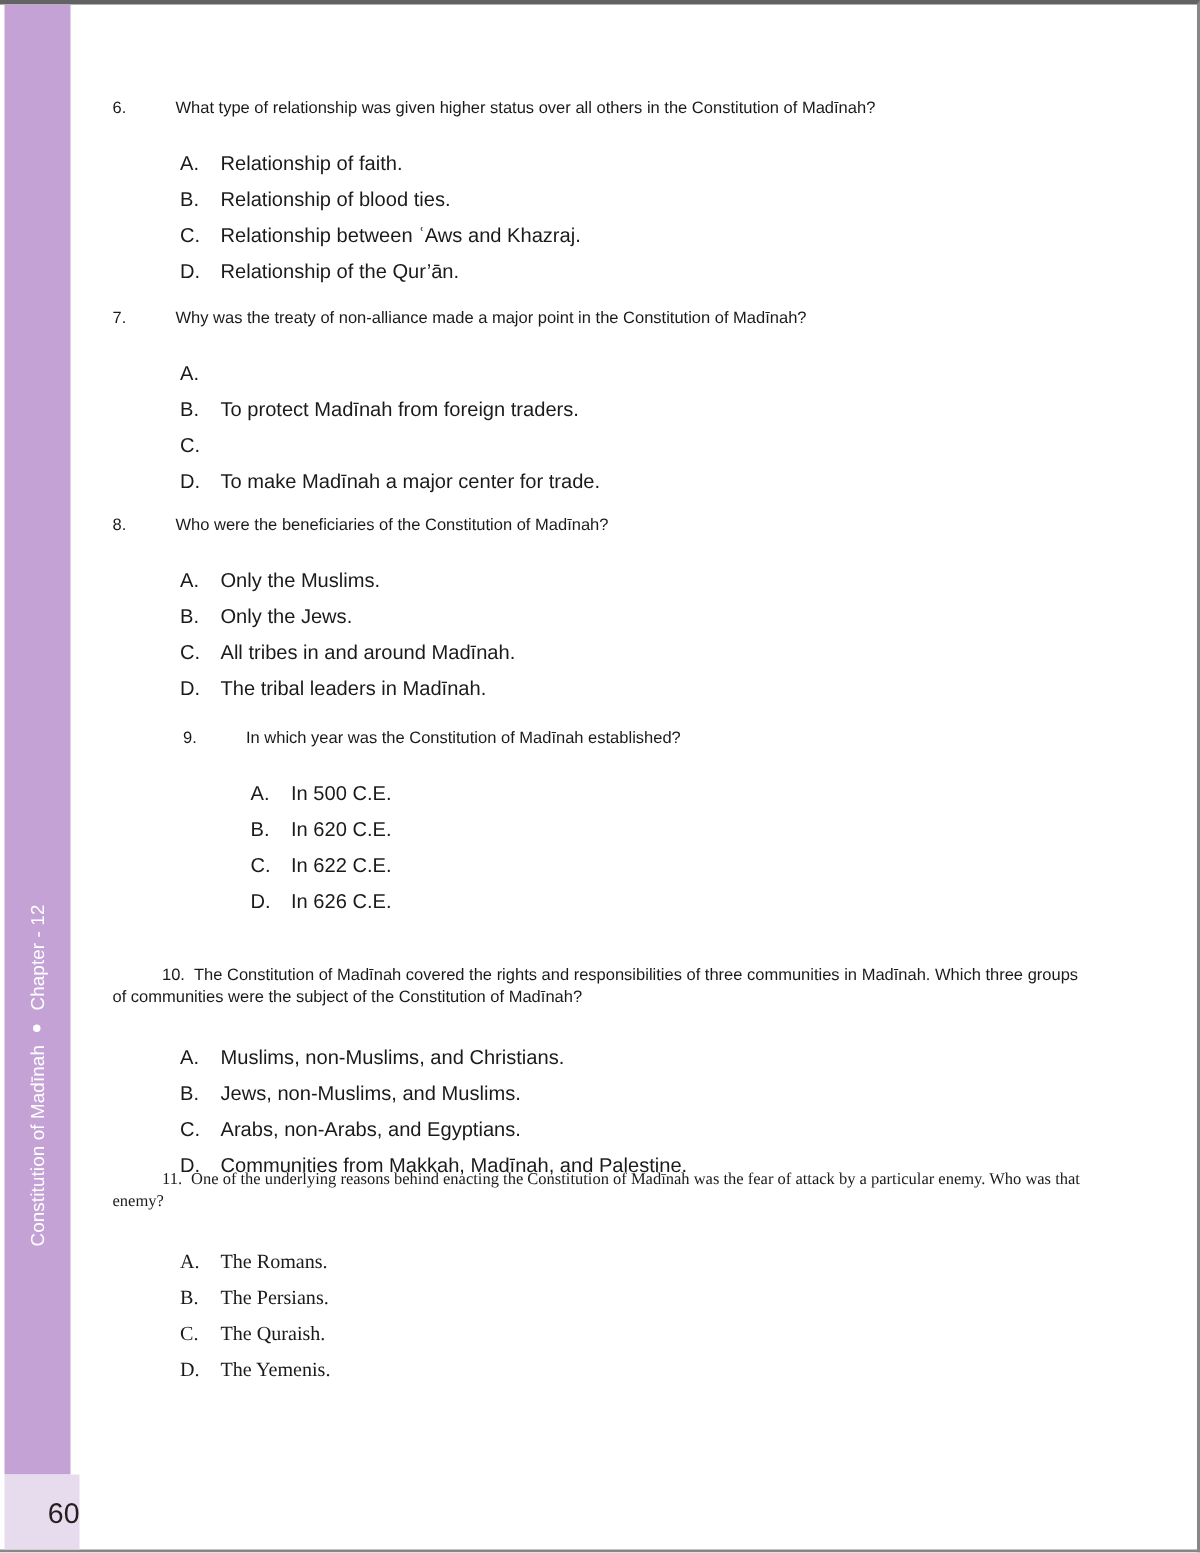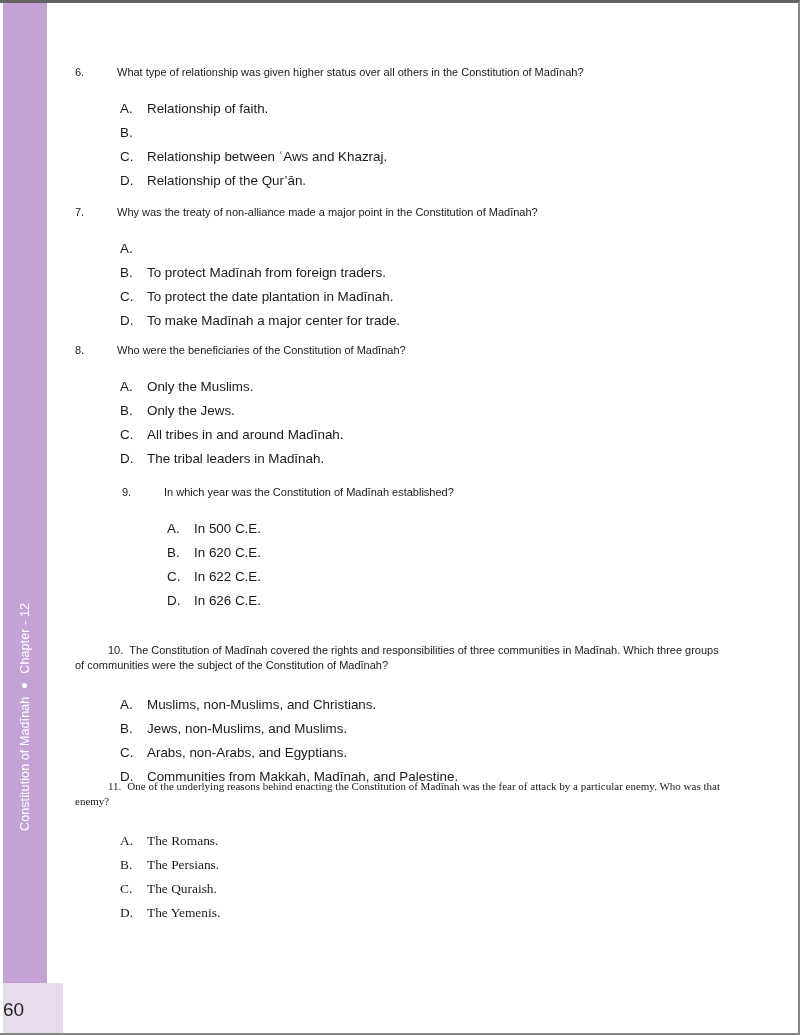--- a/index.html
+++ b/index.html
@@ -58,26 +58,26 @@
     background: #ffffff;
     margin: 0 9px 2px 9px;
     vertical-align: middle;
   }
 
   
   .page-number-box {
     position: absolute;
     left: 3px;
     top: 980px;
-    width: 60px;
+    width: 50px;
     height: 53px;
     background: #e6dcee;
     display: flex;
     align-items: center;
-    justify-content: flex-start;
+    justify-content: flex-end;
   }
   .page-number-box .page-number {
     color: #231f20;
     font-size: 19px;
   }
 
   
   .content {
     position: absolute;
     left: 72px;
@@ -159,20 +159,21 @@
   <div class="content">
       <div class="question-block" style="position: absolute; top: 62px; left: 0px; width: 660px;">
         <p class="q-line q-standard"><span class="q-num">6.</span><span>What type of relationship was given higher status over all others in the Constitution of Madīnah?</span></p>
         <ul class="options" style="position: absolute; top: 36px; left: 48px;">
           <li class="option" style="height: 24px;">
             <span class="opt-letter">A.</span>
             <span class="opt-text">Relationship of faith.</span>
           </li>
           <li class="option" style="height: 24px;">
             <span class="opt-letter">B.</span>
+            <span class="opt-text">Relationship of blood ties.</span>
           </li>
           <li class="option" style="height: 24px;">
             <span class="opt-letter">C.</span>
             <span class="opt-text">Relationship between ʿAws and Khazraj.</span>
           </li>
           <li class="option" style="height: 24px;">
             <span class="opt-letter">D.</span>
             <span class="opt-text">Relationship of the Qur’ān.</span>
           </li>
         </ul>
@@ -182,21 +183,20 @@
         <ul class="options" style="position: absolute; top: 36px; left: 48px;">
           <li class="option" style="height: 24px;">
             <span class="opt-letter">A.</span>
           </li>
           <li class="option" style="height: 24px;">
             <span class="opt-letter">B.</span>
             <span class="opt-text">To protect Madīnah from foreign traders.</span>
           </li>
           <li class="option" style="height: 24px;">
             <span class="opt-letter">C.</span>
-            <span class="opt-text">To protect the date plantation in Madīnah.</span>
           </li>
           <li class="option" style="height: 24px;">
             <span class="opt-letter">D.</span>
             <span class="opt-text">To make Madīnah a major center for trade.</span>
           </li>
         </ul>
       </div>
       <div class="question-block" style="position: absolute; top: 340px; left: 0px; width: 660px;">
         <p class="q-line q-standard"><span class="q-num">8.</span><span>Who were the beneficiaries of the Constitution of Madīnah?</span></p>
         <ul class="options" style="position: absolute; top: 36px; left: 48px;">

